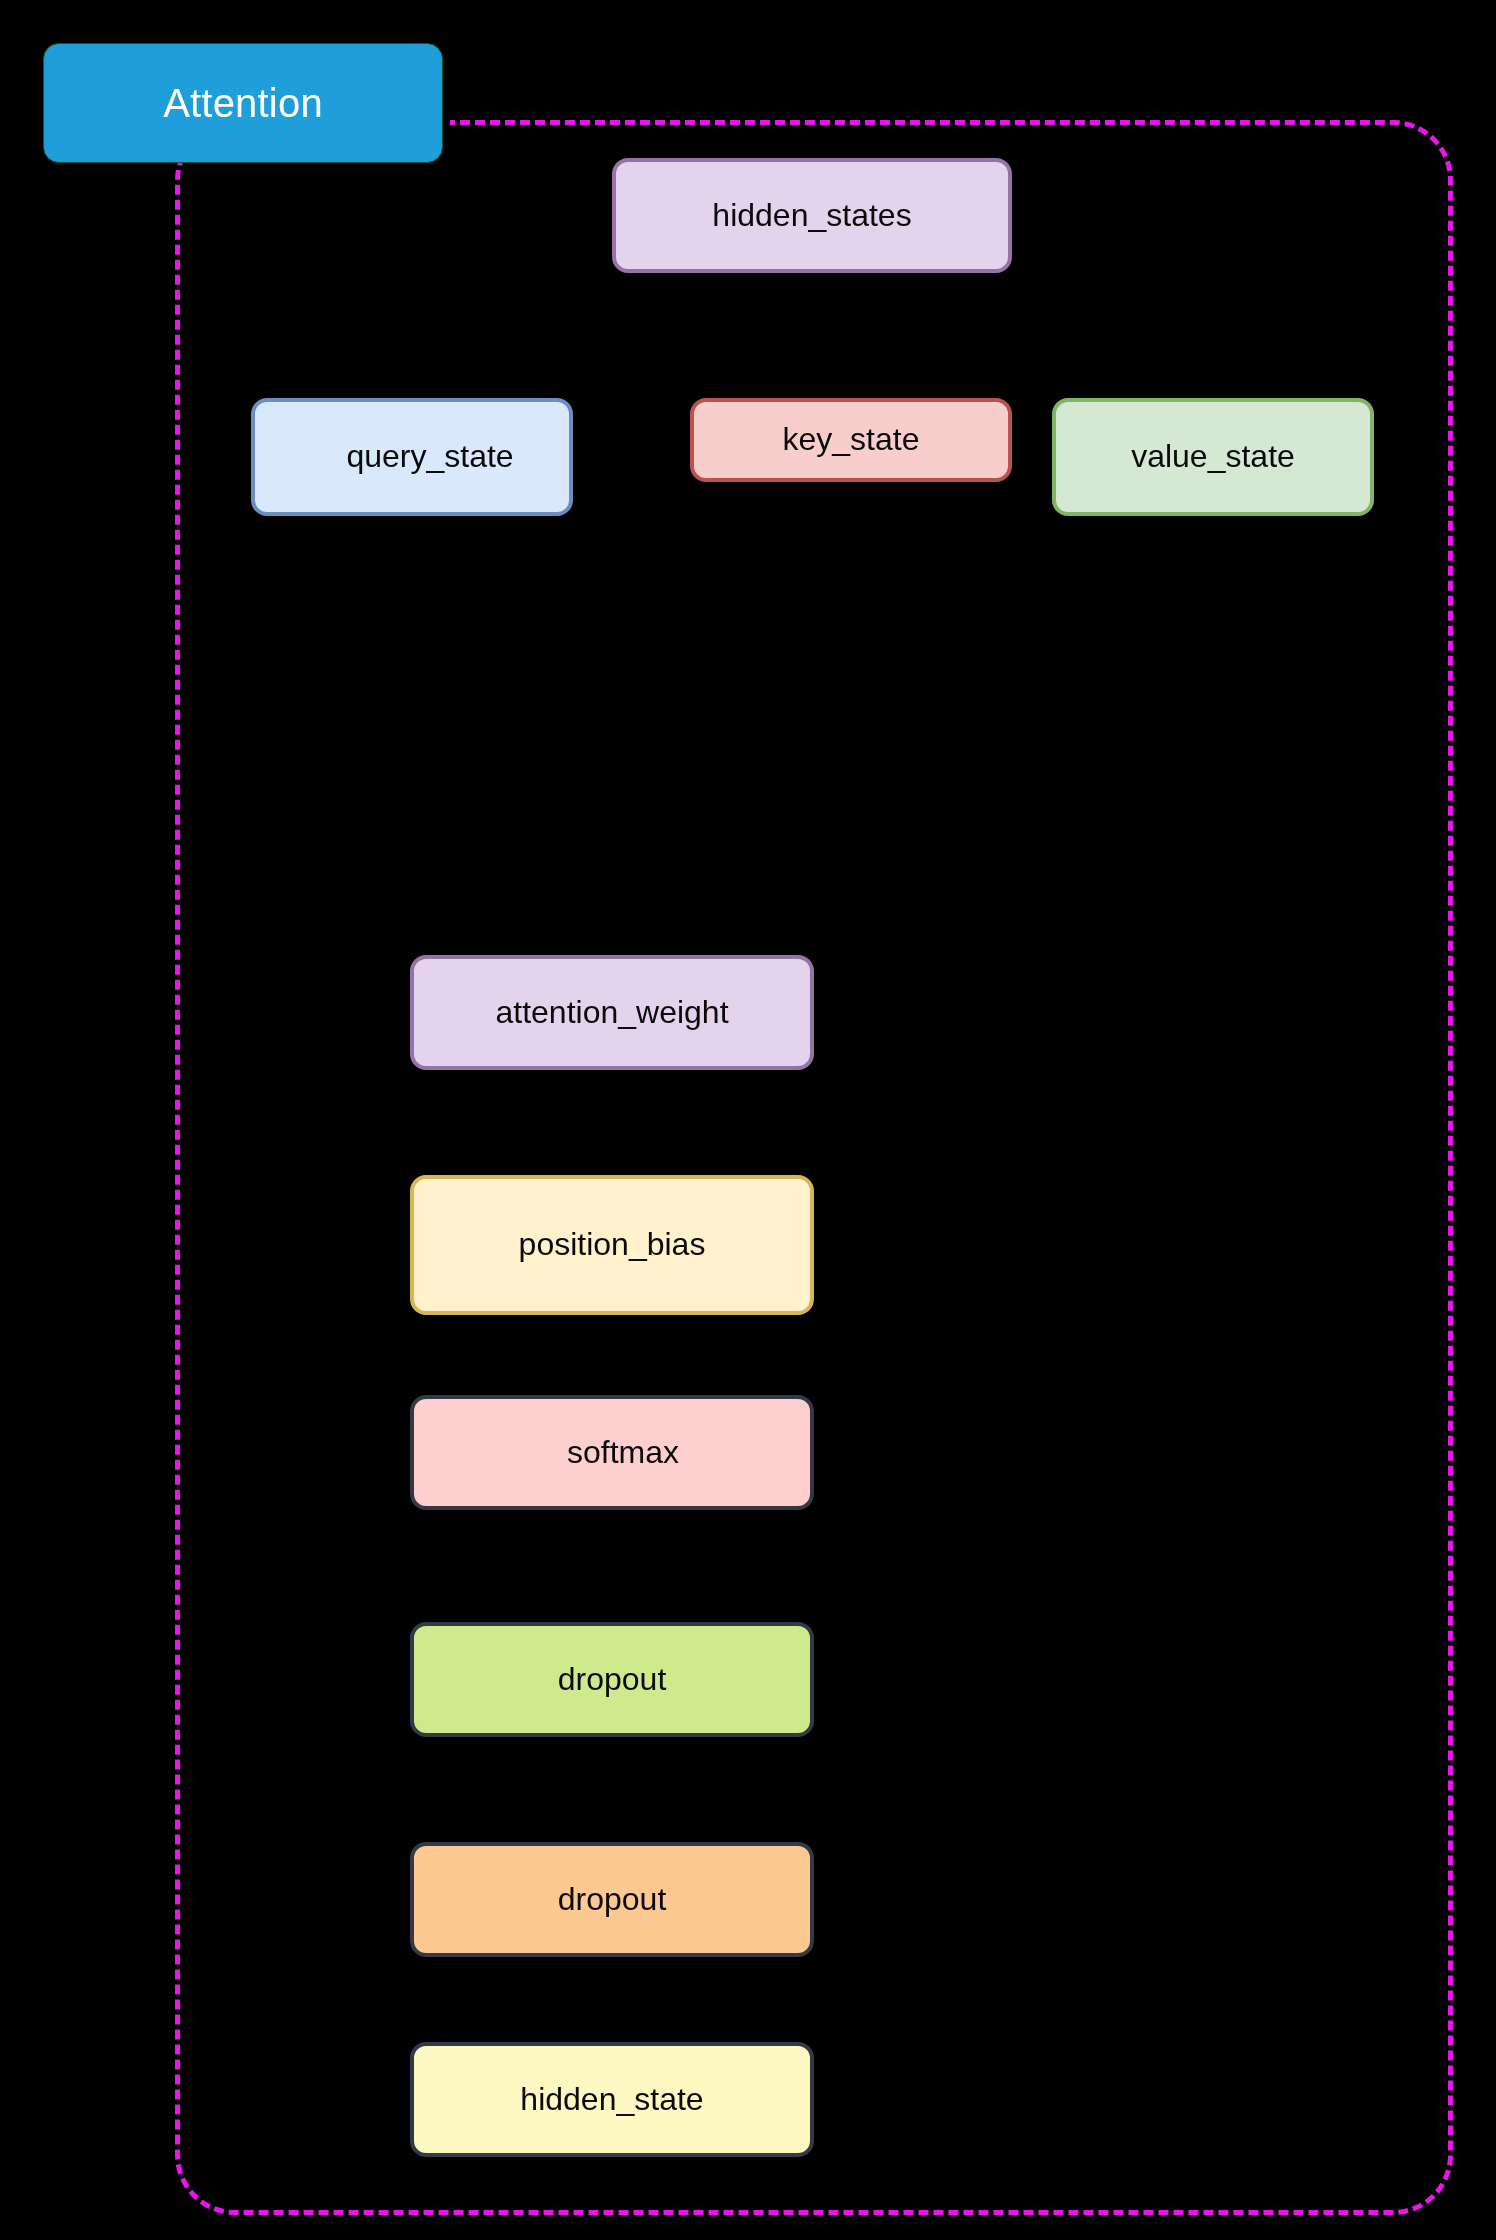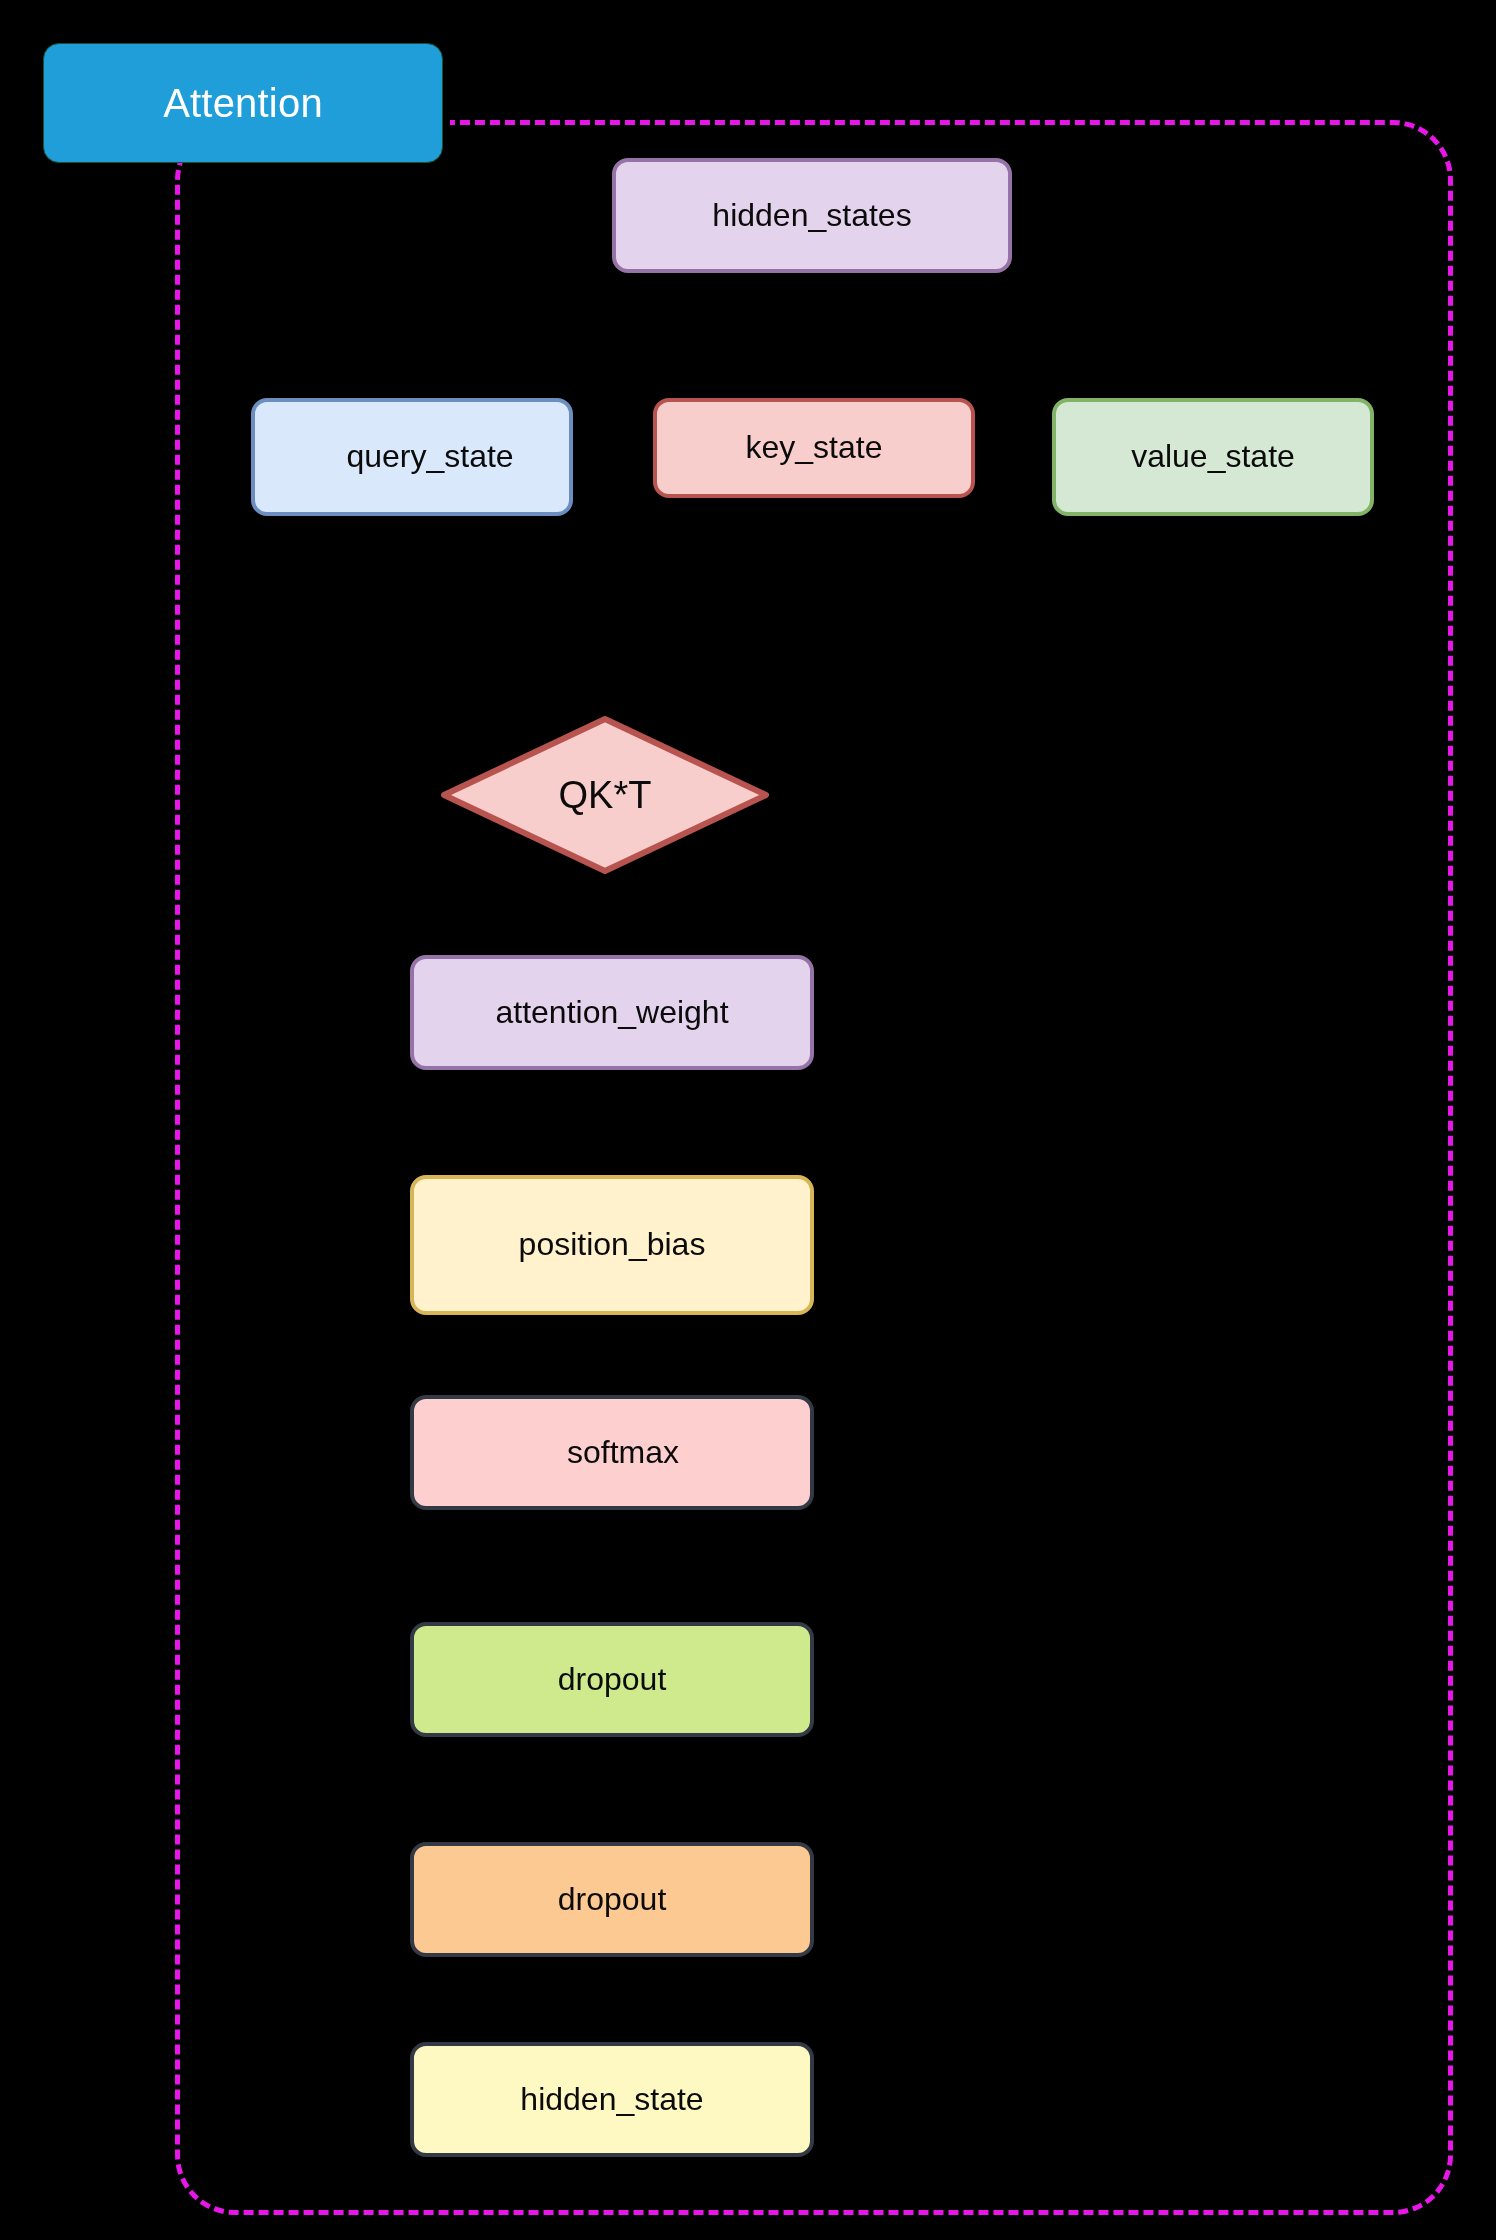--- a/index.html
+++ b/index.html
@@ -109,36 +109,28 @@
   </div>
 
   <div class="node" style="left:612px; top:158px; width:400px; height:115px; background:#e4d3ec; border-color:#9673a6;">
     <span>hidden_states</span>
   </div>
 
   <div class="node" style="left:251px; top:398px; width:322px; height:118px; background:#dae8fc; border-color:#6c8ebf;padding-left:36px;">
     <span>query_state</span>
   </div>
 
-  <div class="node" style="left:653px; top:398px; width:322px; height:100px; background:#f8cecc; border-color:#b85450;">
+  <div class="node" style="left:690px; top:398px; width:322px; height:84px; background:#f8cecc; border-color:#b85450;">
     <span>key_state</span>
   </div>
 
   <div class="node" style="left:1052px; top:398px; width:322px; height:118px; background:#d5e8d4; border-color:#82b366;">
     <span>value_state</span>
   </div>
 
-  <div class="diamond-wrap" style="left:440px; top:715px; width:330px; height:160px;">
-    <svg width="330" height="160" viewBox="0 0 330 160">
-      <polygon points="165,4 326,80 165,156 4,80" fill="#f8cecc" stroke="#b85450" stroke-width="6" stroke-linejoin="round"></polygon>
-    </svg>
-    <div class="diamond-label">
-      <span>QK*T</span>
-    </div>
-  </div>
 
   <div class="node" style="left:410px; top:955px; width:404px; height:115px; background:#e4d3ec; border-color:#9673a6;">
     <span>attention_weight</span>
   </div>
 
   <div class="node" style="left:410px; top:1175px; width:404px; height:140px; background:#fff2cc; border-color:#d6b656;">
     <span>position_bias</span>
   </div>
 
   <div class="node" style="left:410px; top:1395px; width:404px; height:115px; background:#fdcfcf; border-color:#333a45;padding-left:22px;">

